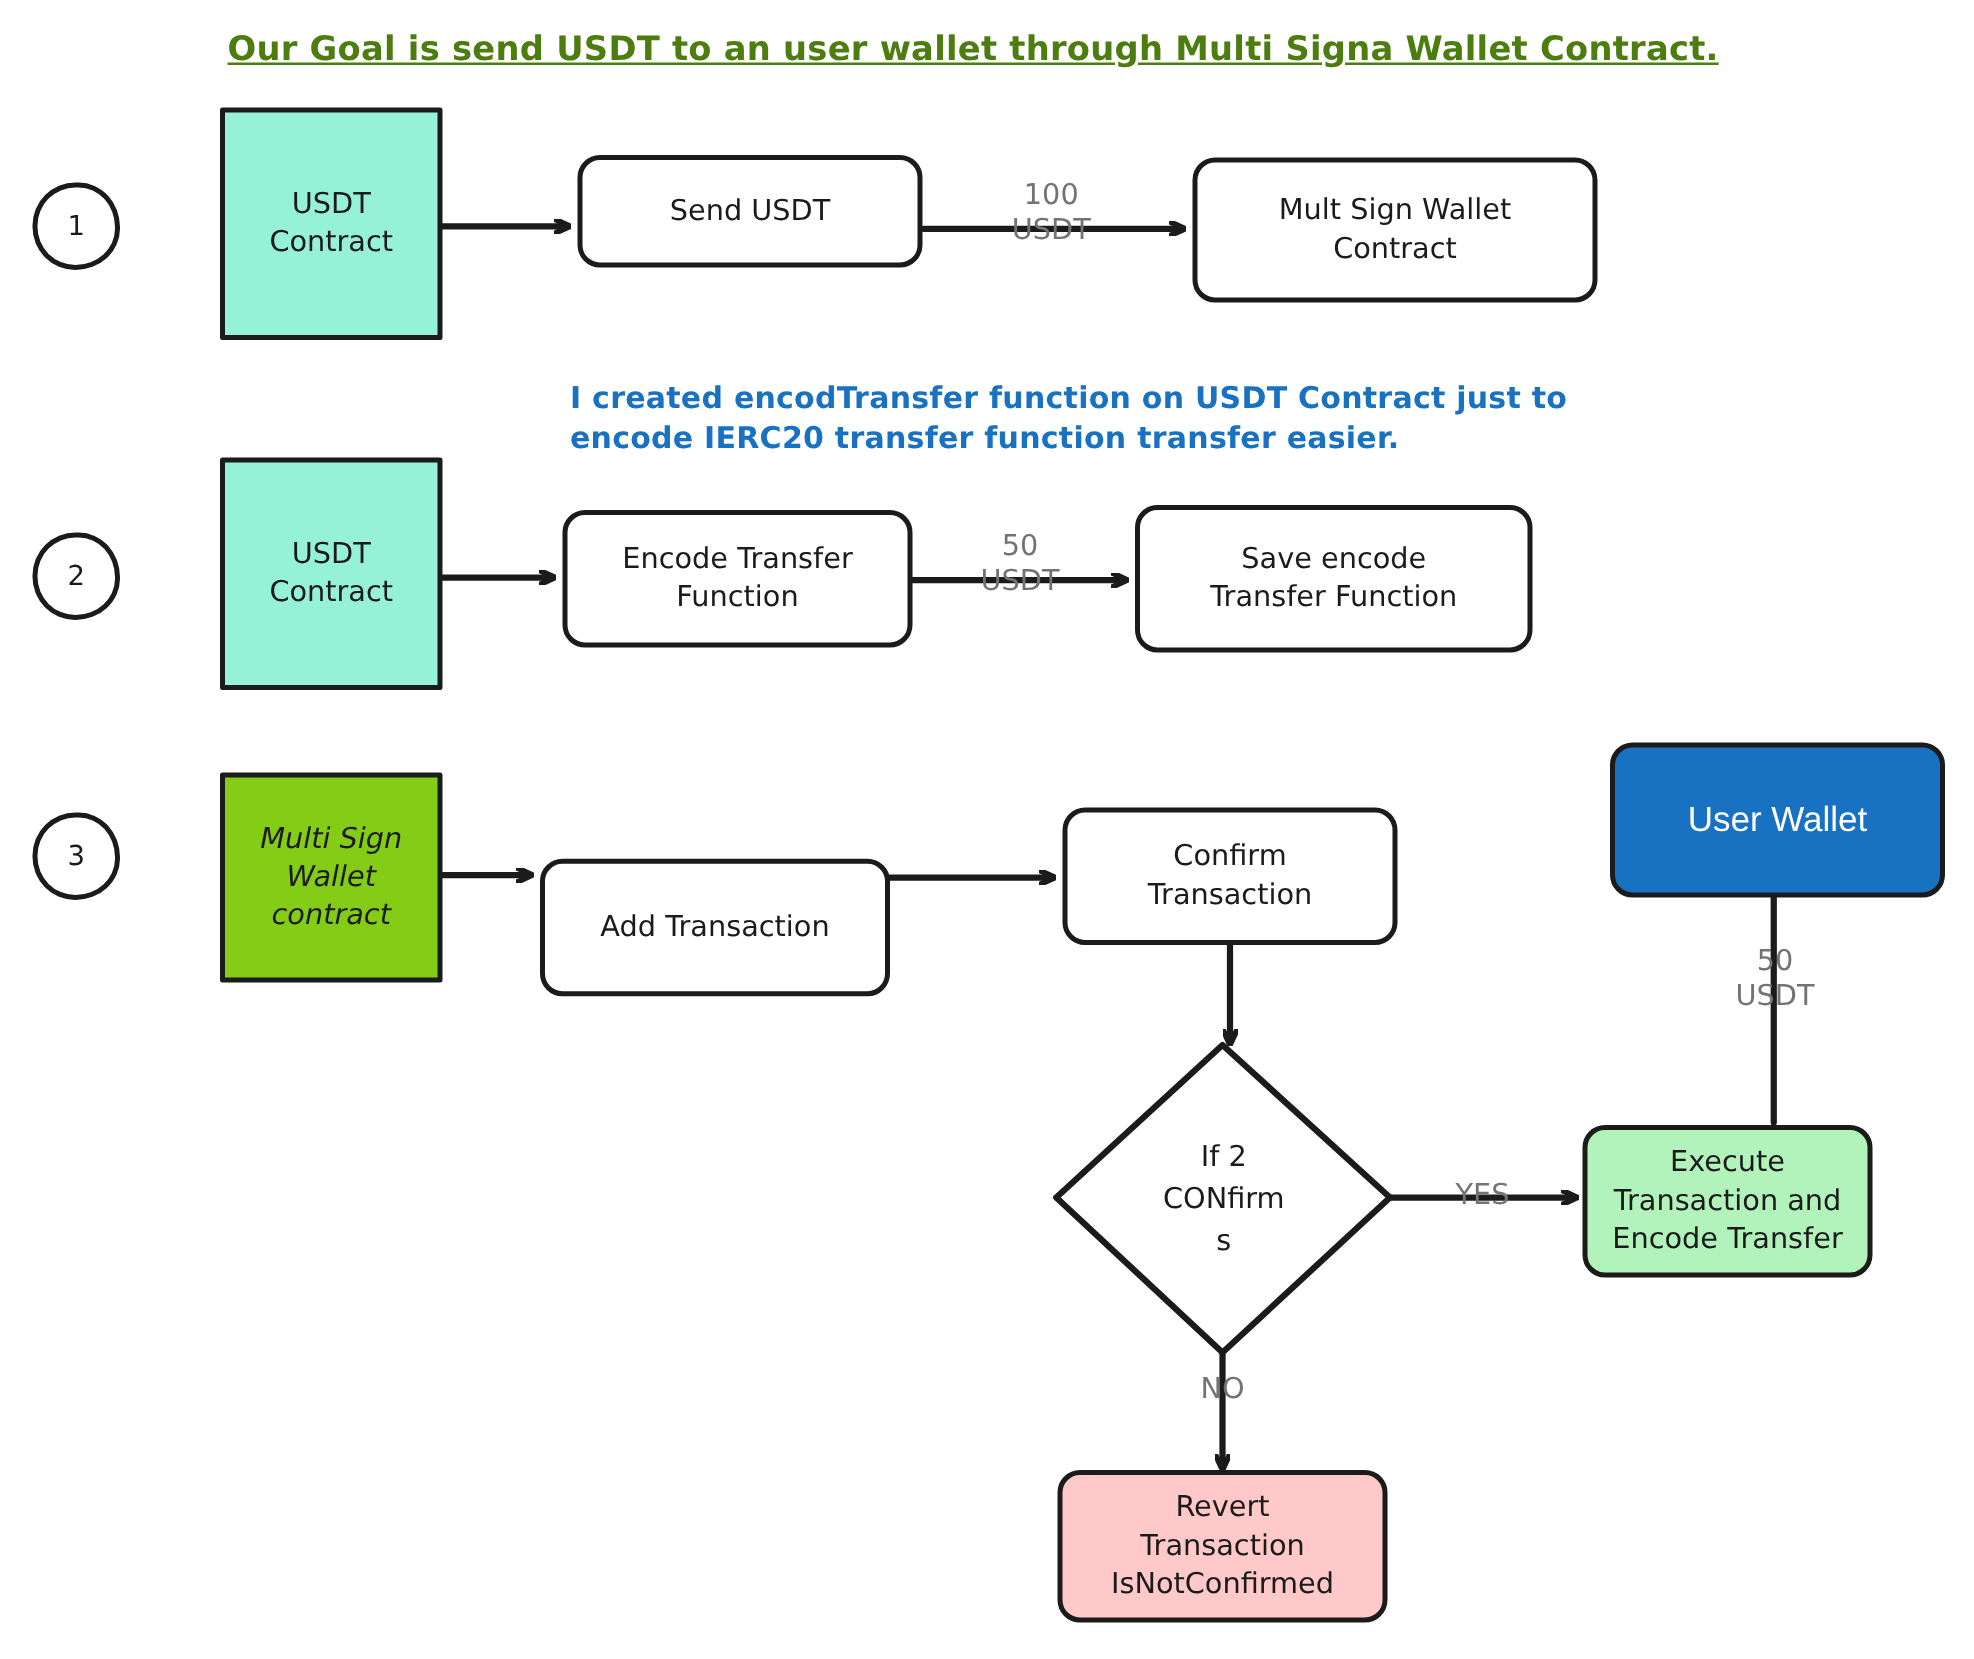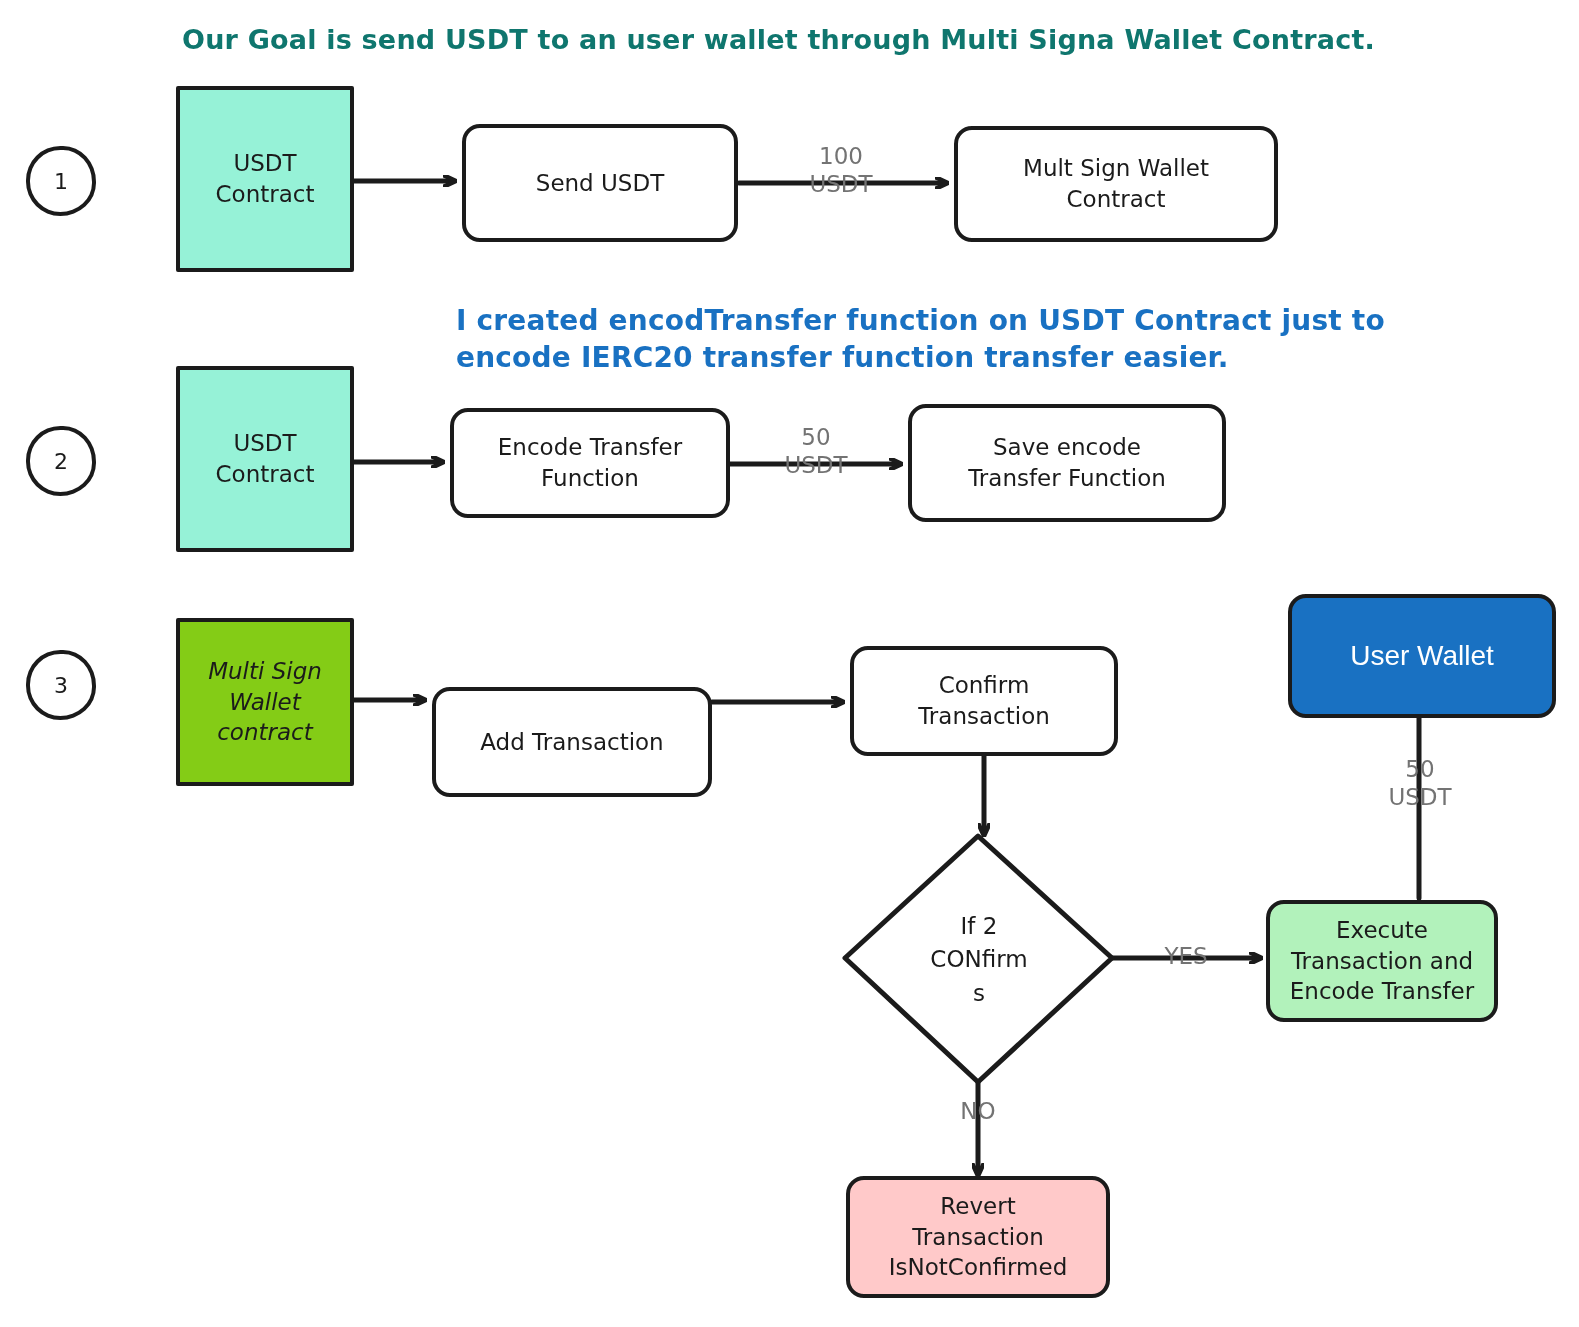--- a/index.html
+++ b/index.html
@@ -32,26 +32,27 @@
     font-family: "DejaVu Sans", sans-serif;
     font-weight: bold;
     letter-spacing: 0.2px;
     line-height: 1.32;
     white-space: pre-line;
   }
   .note-goal {
     left: 182px;
     top: 22px;
     font-size: 27px;
-    color: #0f766e;
+    color: #4d7c0f;
+    text-decoration: underline;
   }
   .note-encode {
     left: 456px;
     top: 303px;
-    font-size: 28px;
+    font-size: 24px;
     color: #1971c2;
   }
 
   
   .step-circle {
     position: absolute;
     width: 62px;
     height: 62px;
     border: 4px solid #1b1b1b;
     border-radius: 50% 48% 52% 50% / 50% 52% 48% 50%;
@@ -201,21 +202,21 @@
   <div class="step-circle" style="left:26px; top:426px;">
     <span>2</span>
   </div>
   <div class="step-circle" style="left:26px; top:650px;">
     <span>3</span>
   </div>
 
   <div class="node rect mint" style="left:176px; top:86px; width:178px; height:186px;">USDT
 Contract</div>
 
-  <div class="node rounded" style="left:462px; top:124px; width:276px; height:118px;">Send USDT</div>
+  <div class="node rounded" style="left:462px; top:124px; width:276px; height:90px;">Send USDT</div>
 
   <div class="edge-label" style="left:789px; top:143px; width:104px;">100
 USDT</div>
 
   <div class="node rounded" style="left:954px; top:126px; width:324px; height:116px;">Mult Sign Wallet
 Contract</div>
 
   <div class="node rect mint" style="left:176px; top:366px; width:178px; height:186px;">USDT
 Contract</div>
 

